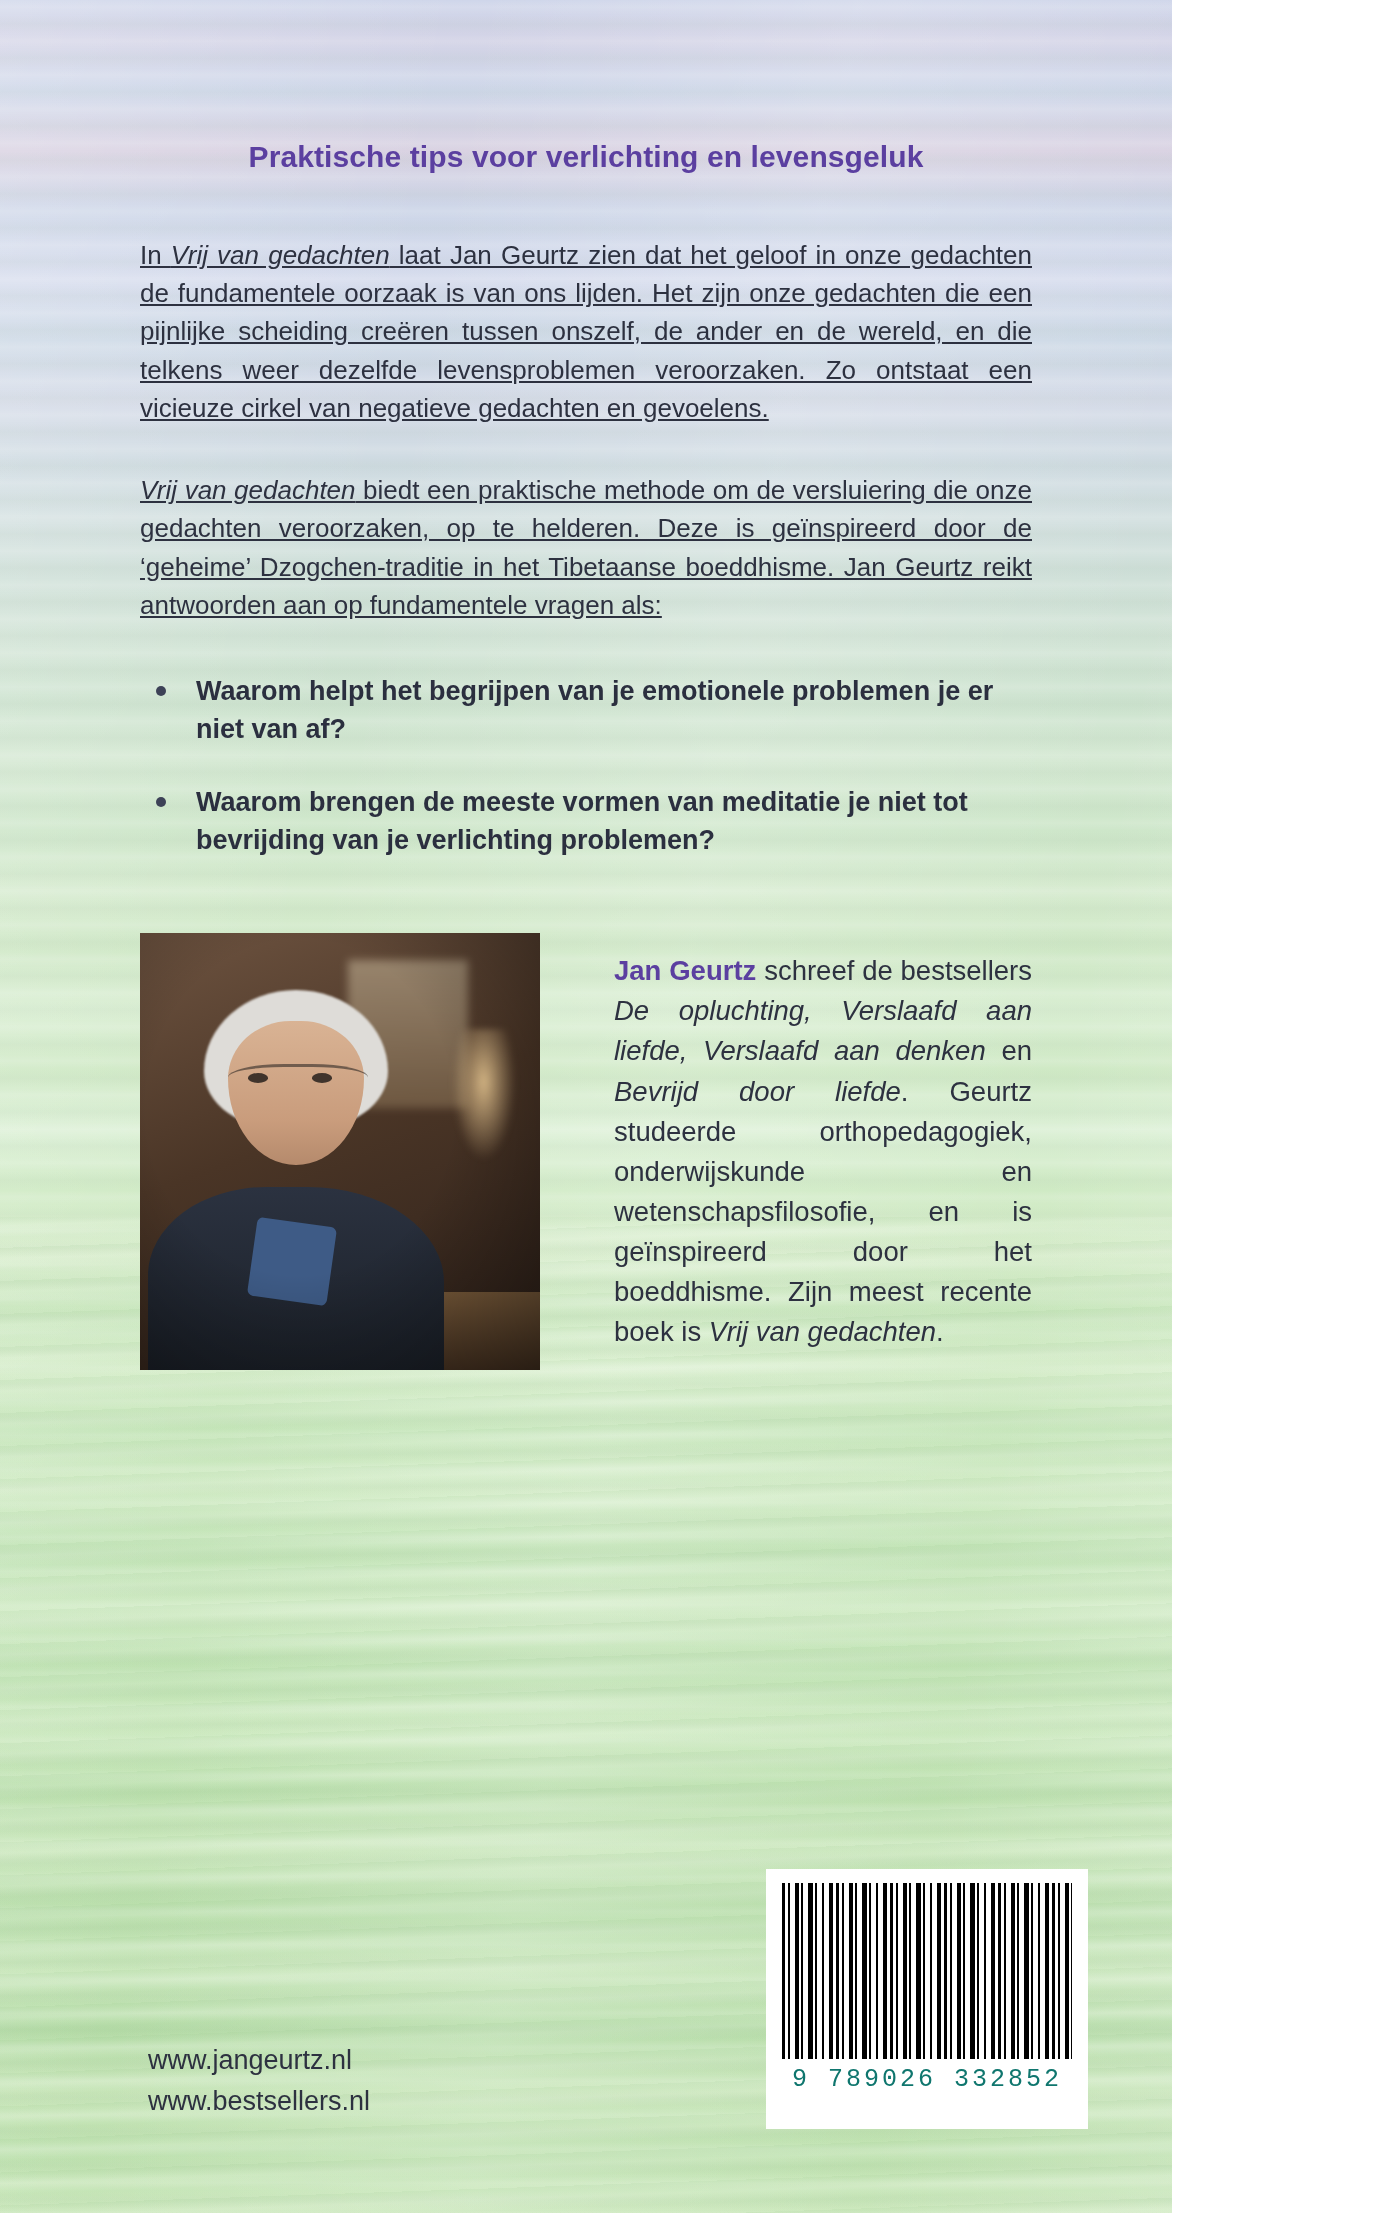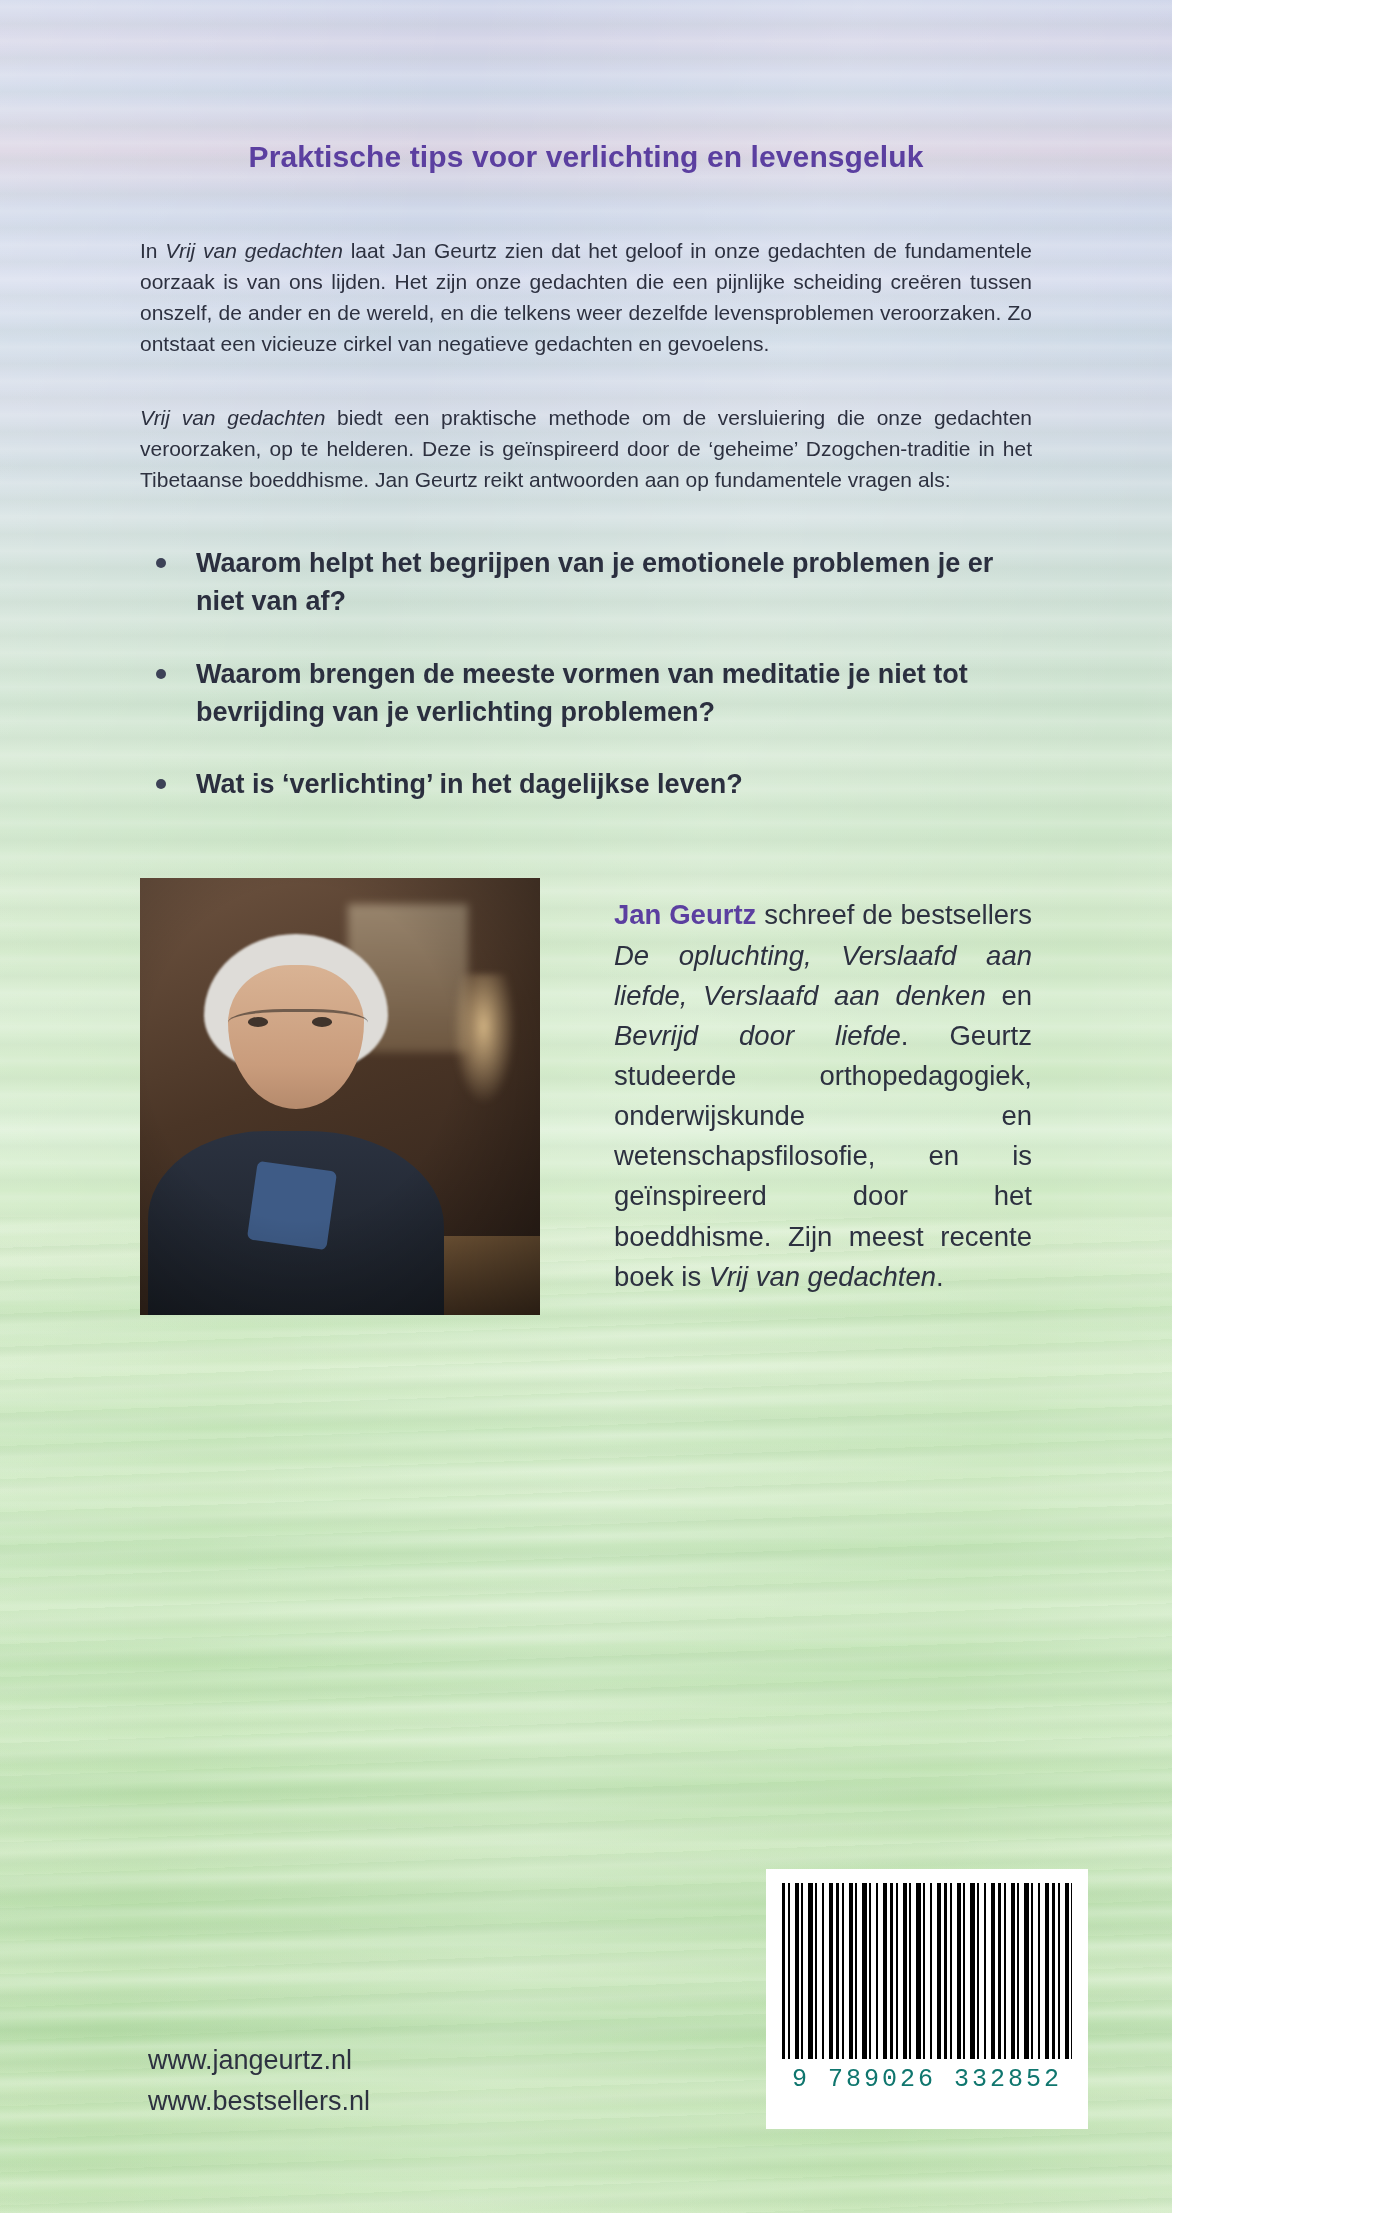--- a/index.html
+++ b/index.html
@@ -108,24 +108,25 @@
     padding-top: 140px;
     text-align: center;
     color: #5b3fa0;
     font-size: 30px;
     font-weight: bold;
     letter-spacing: 0.1px;
   }
 
   .body-text {
     color: #2d3140;
-    font-size: 21px;
+    font-size: 26px;
     line-height: 1.47;
     text-align: justify;
     margin: 0;
+    text-decoration: underline;
   }
   .para-1 { margin-top: 62px; }
   .para-2 { margin-top: 44px; }
   em { font-style: italic; }
 
   .bullets {
     margin: 48px 0 0 0;
     padding: 0;
     list-style: none;
   }
@@ -336,24 +337,20 @@
     <p class="body-text para-2"><em>Vrij van gedachten</em><span> biedt een praktische methode om de versluiering die onze gedachten veroorzaken, op te helderen. Deze is geïnspireerd door de ‘geheime’ Dzogchen-traditie in het Tibetaanse boeddhisme. Jan Geurtz reikt antwoorden aan op fundamentele vragen als:</span></p>
 
     <ul class="bullets">
       <li>
         <span class="dot"></span>
         <span>Waarom helpt het begrijpen van je emotionele problemen je er niet van af?</span>
       </li>
       <li>
         <span class="dot"></span>
         <span>Waarom brengen de meeste vormen van meditatie je niet tot bevrijding van je verlichting problemen?</span>
-      </li>
-      <li>
-        <span class="dot"></span>
-        <span>Wat is ‘verlichting’ in het dagelijkse leven?</span>
       </li>
     </ul>
 
     <div class="author">
       <div class="portrait">
         <div class="bg"></div>
         <div class="win"></div>
         <div class="lamp"></div>
         <div class="hair"></div>
         <div class="face"></div>

